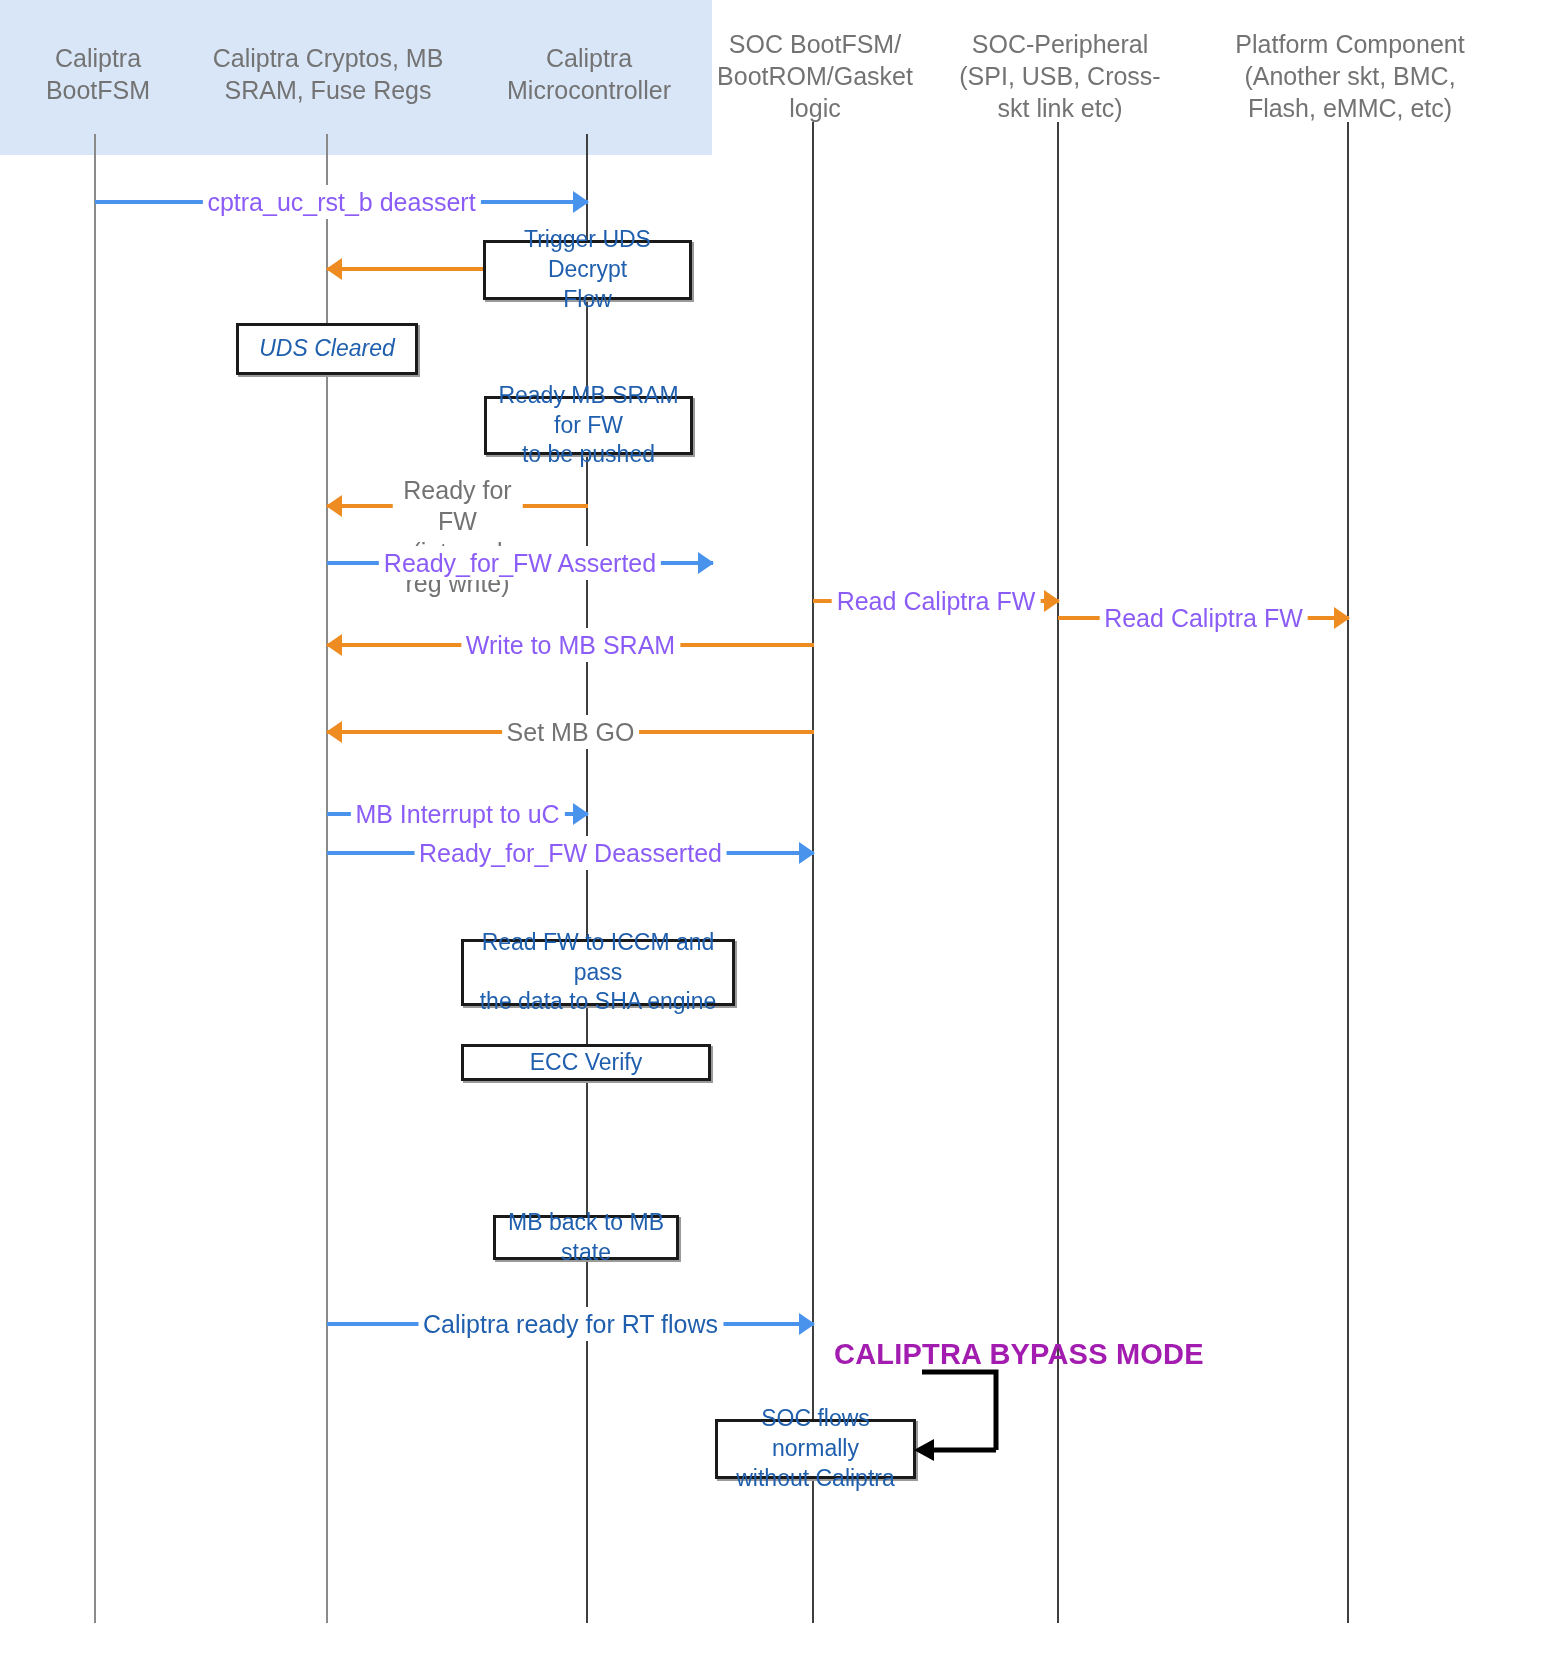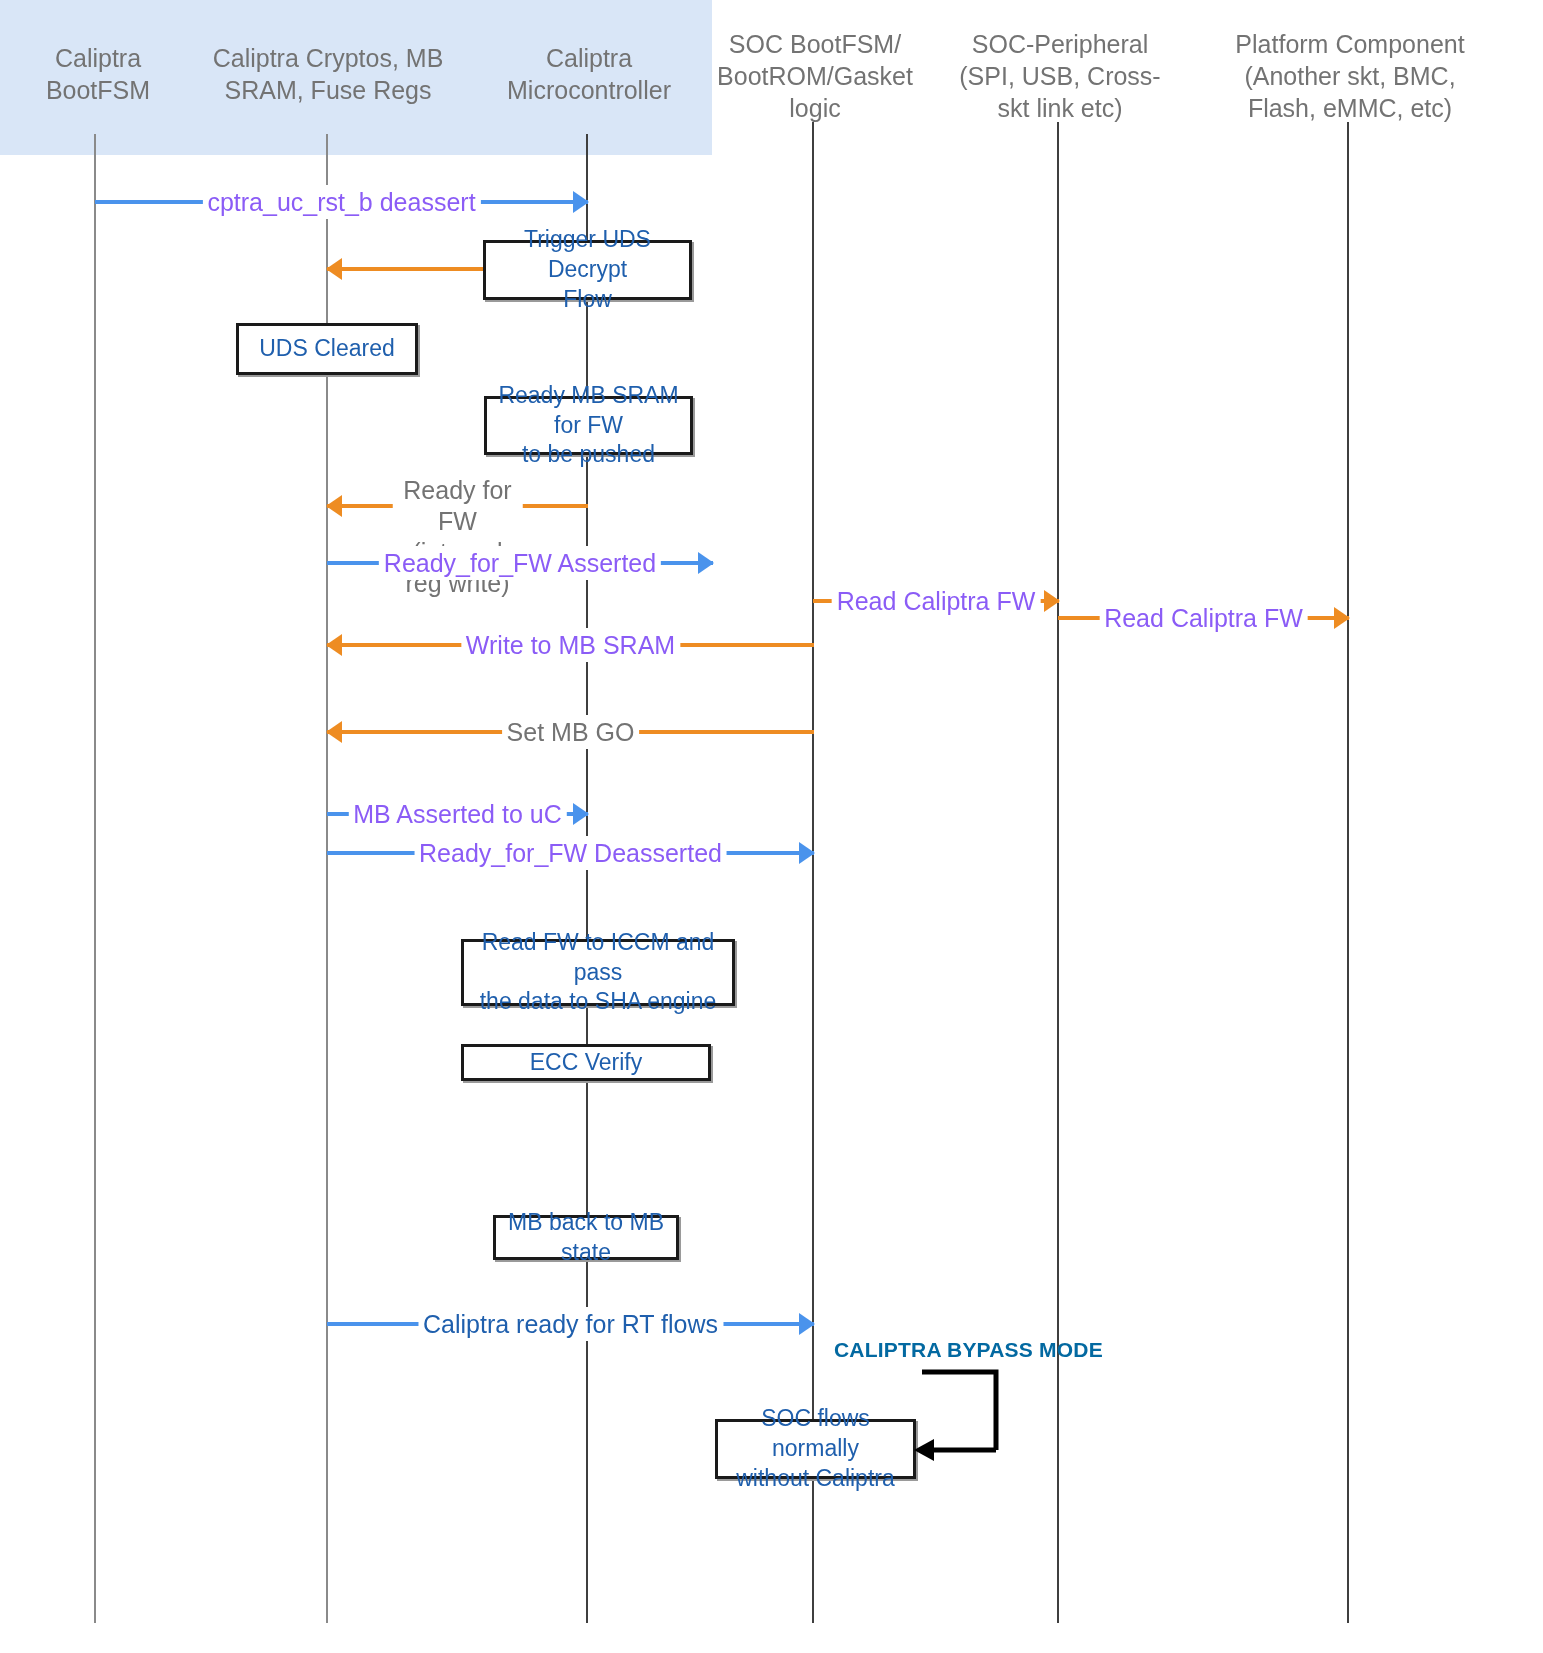--- a/index.html
+++ b/index.html
@@ -32,21 +32,21 @@
   .msg .lbl.blue{color:#1f5fad;}
   .msg .lbl.two{top:-14px;line-height:31px;white-space:pre-line;text-align:center;}
 
   
   .note{position:absolute;background:#fff;border:3px solid #1a1a1a;
         box-shadow:2px 2px 0 #9a9a9a;
         display:flex;align-items:center;justify-content:center;text-align:center;
         font-size:23px;line-height:1.3;color:#1f5fad;z-index:5;padding:0 6px;box-sizing:border-box;}
 
   
-  .bypass-label{position:absolute;font-size:21px;font-weight:bold;color:#0369a1;white-space:nowrap;letter-spacing:.2px;}
+  .bypass-label{position:absolute;font-size:29px;font-weight:bold;color:#a21caf;white-space:nowrap;letter-spacing:.2px;}
 
   
   .hook{position:absolute;z-index:6;}
 </style>
 </head>
 <body>
 
 <div id="canvas">
 
   <div class="header-band"></div>
@@ -108,38 +108,38 @@
 
   <div class="msg" style="left:327px;top:715px;width:487px;">
     <div class="line orange"></div>
     <div class="head left orange"></div>
     <div class="lbl orange">Set MB GO</div>
   </div>
 
   <div class="msg" style="left:327px;top:797px;width:261px;">
     <div class="line blue"></div>
     <div class="head right blue"></div>
-    <div class="lbl black">MB Asserted to uC</div>
+    <div class="lbl black">MB Interrupt to uC</div>
   </div>
 
   <div class="msg" style="left:327px;top:836px;width:487px;">
     <div class="line blue"></div>
     <div class="head right blue"></div>
     <div class="lbl black">Ready_for_FW Deasserted</div>
   </div>
 
   <div class="msg" style="left:327px;top:1307px;width:487px;">
     <div class="line blue"></div>
     <div class="head right blue"></div>
     <div class="lbl blue">Caliptra ready for RT flows</div>
   </div>
 
   <div class="note" style="left:483px;top:240px;width:209px;height:60px;">Trigger UDS Decrypt<br>Flow</div>
 
-  <div class="note" style="left:236px;top:323px;width:182px;height:52px;">UDS Cleared</div>
+  <div class="note" style="left:236px;top:323px;width:182px;height:52px;font-style:italic;">UDS Cleared</div>
 
   <div class="note" style="left:484px;top:396px;width:209px;height:59px;">Ready MB SRAM for FW<br>to be pushed</div>
 
   <div class="note" style="left:461px;top:939px;width:274px;height:67px;">Read FW to ICCM and pass<br>the data to SHA engine</div>
 
   <div class="note" style="left:461px;top:1044px;width:250px;height:37px;">ECC Verify</div>
 
   <div class="note" style="left:493px;top:1215px;width:186px;height:45px;">MB back to MB state</div>
 
   <div class="note" style="left:715px;top:1419px;width:201px;height:60px;">SOC flows normally<br>without Caliptra</div>

